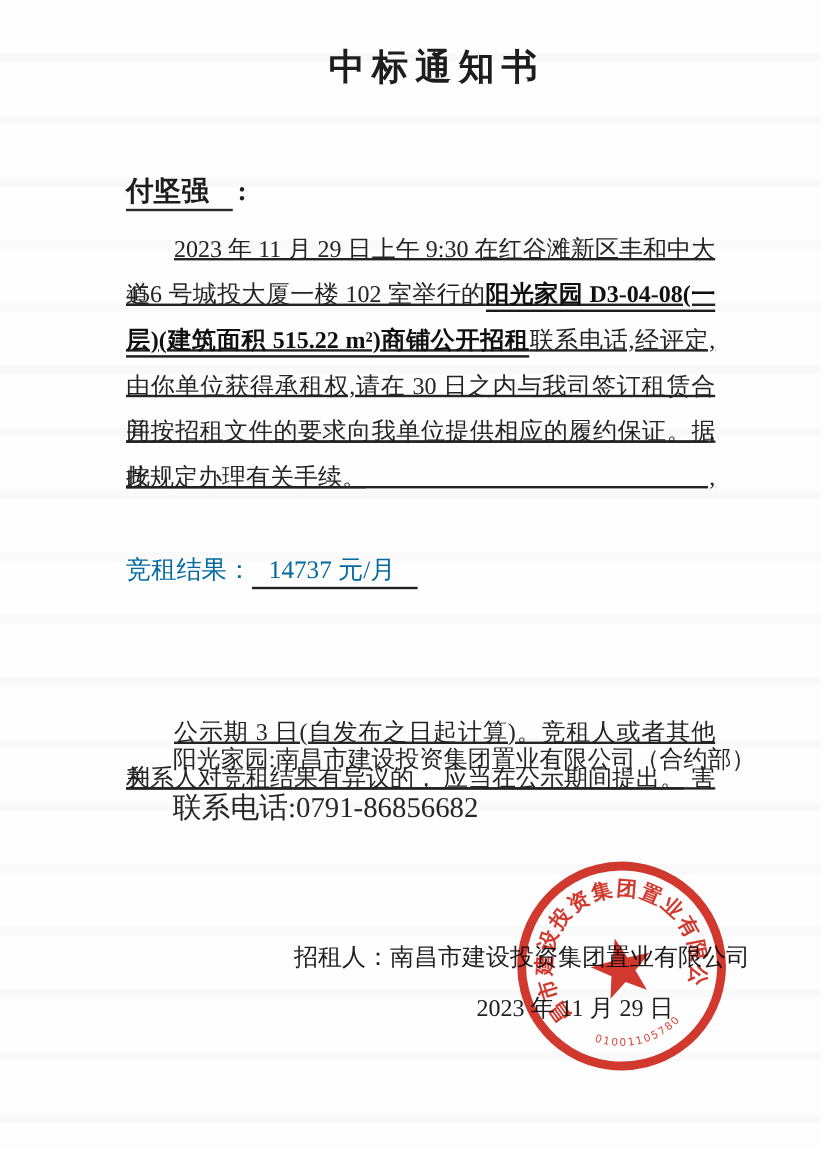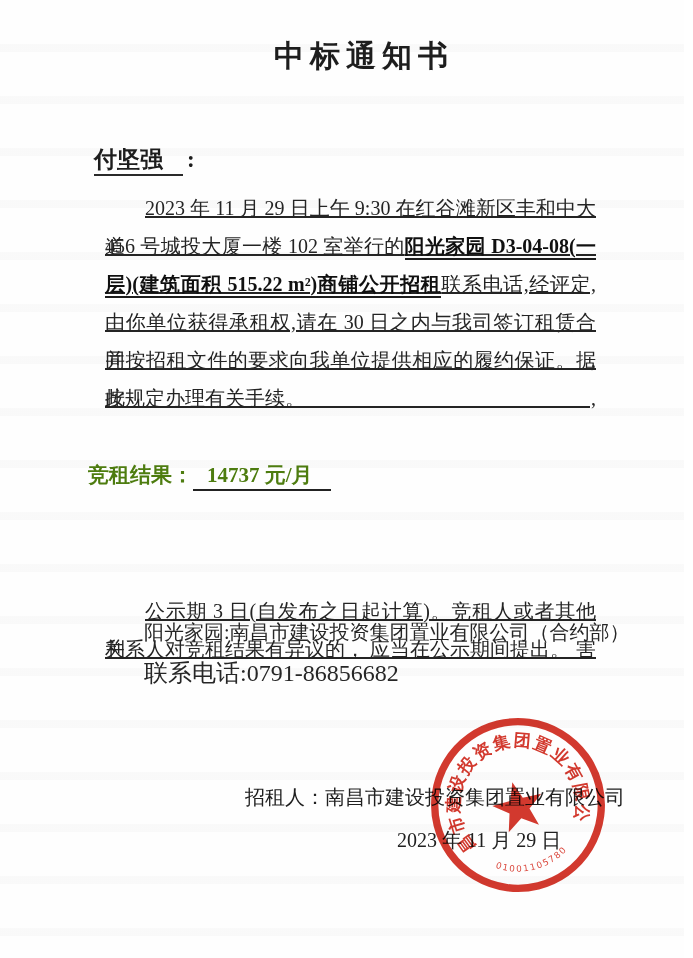--- a/index.html
+++ b/index.html
@@ -19,34 +19,34 @@
       rgba(0,0,0,0) 0px, rgba(0,0,0,0) 44px,
       rgba(120,120,120,0.035) 44px, rgba(120,120,120,0.035) 52px);
     pointer-events:none;
   }
   .doc-title{
     position:absolute;top:36px;left:44px;right:0;
     text-align:center;
     font-size:30px;font-weight:700;letter-spacing:6px;color:#1d1d1d;
   }
   .addressee{
-    position:absolute;top:144px;left:94px;
+    position:absolute;top:144px;left:105px;
     font-size:23px;font-weight:700;color:#1d1d1d;
   }
   .addressee .u{border-bottom:2.5px solid #2a2a2a;padding:0 20px 2px 0;}
   .addressee .colon{margin-left:4px;}
   .block{position:absolute;left:105px;width:491px;font-size:20px;color:#242424;}
   .line{height:38px;line-height:38px;white-space:nowrap;text-decoration:underline;}
   .jline{white-space:normal;text-align:justify;text-align-last:justify;}
   .indent{text-indent:2em;}
   .em-seg{font-weight:700;color:#101010;border-bottom:2.5px solid #1c1c1c;padding-bottom:1px;}
   .para1{top:189px;}
   .result-line{
-    position:absolute;top:461px;left:88px;
-    font-size:21px;font-weight:700;color:#4d7c0f;
+    position:absolute;top:461px;left:105px;
+    font-size:21px;font-weight:400;color:#0369a1;
   }
   .result-line .value{
     border-bottom:2.5px solid #222;
     padding:0 18px 2px 14px;
   }
   .para2{top:572px;margin-top:20px;}
   .supervisor{position:absolute;top:619px;left:144px;font-size:20px;white-space:nowrap;}
   .phone{position:absolute;top:657px;left:144px;font-size:24px;white-space:nowrap;}
   .lessor{position:absolute;top:784px;left:245px;font-size:20px;white-space:nowrap;color:#202020;}
   .sign-date{position:absolute;top:827px;left:397px;font-size:20px;white-space:nowrap;color:#202020;}

